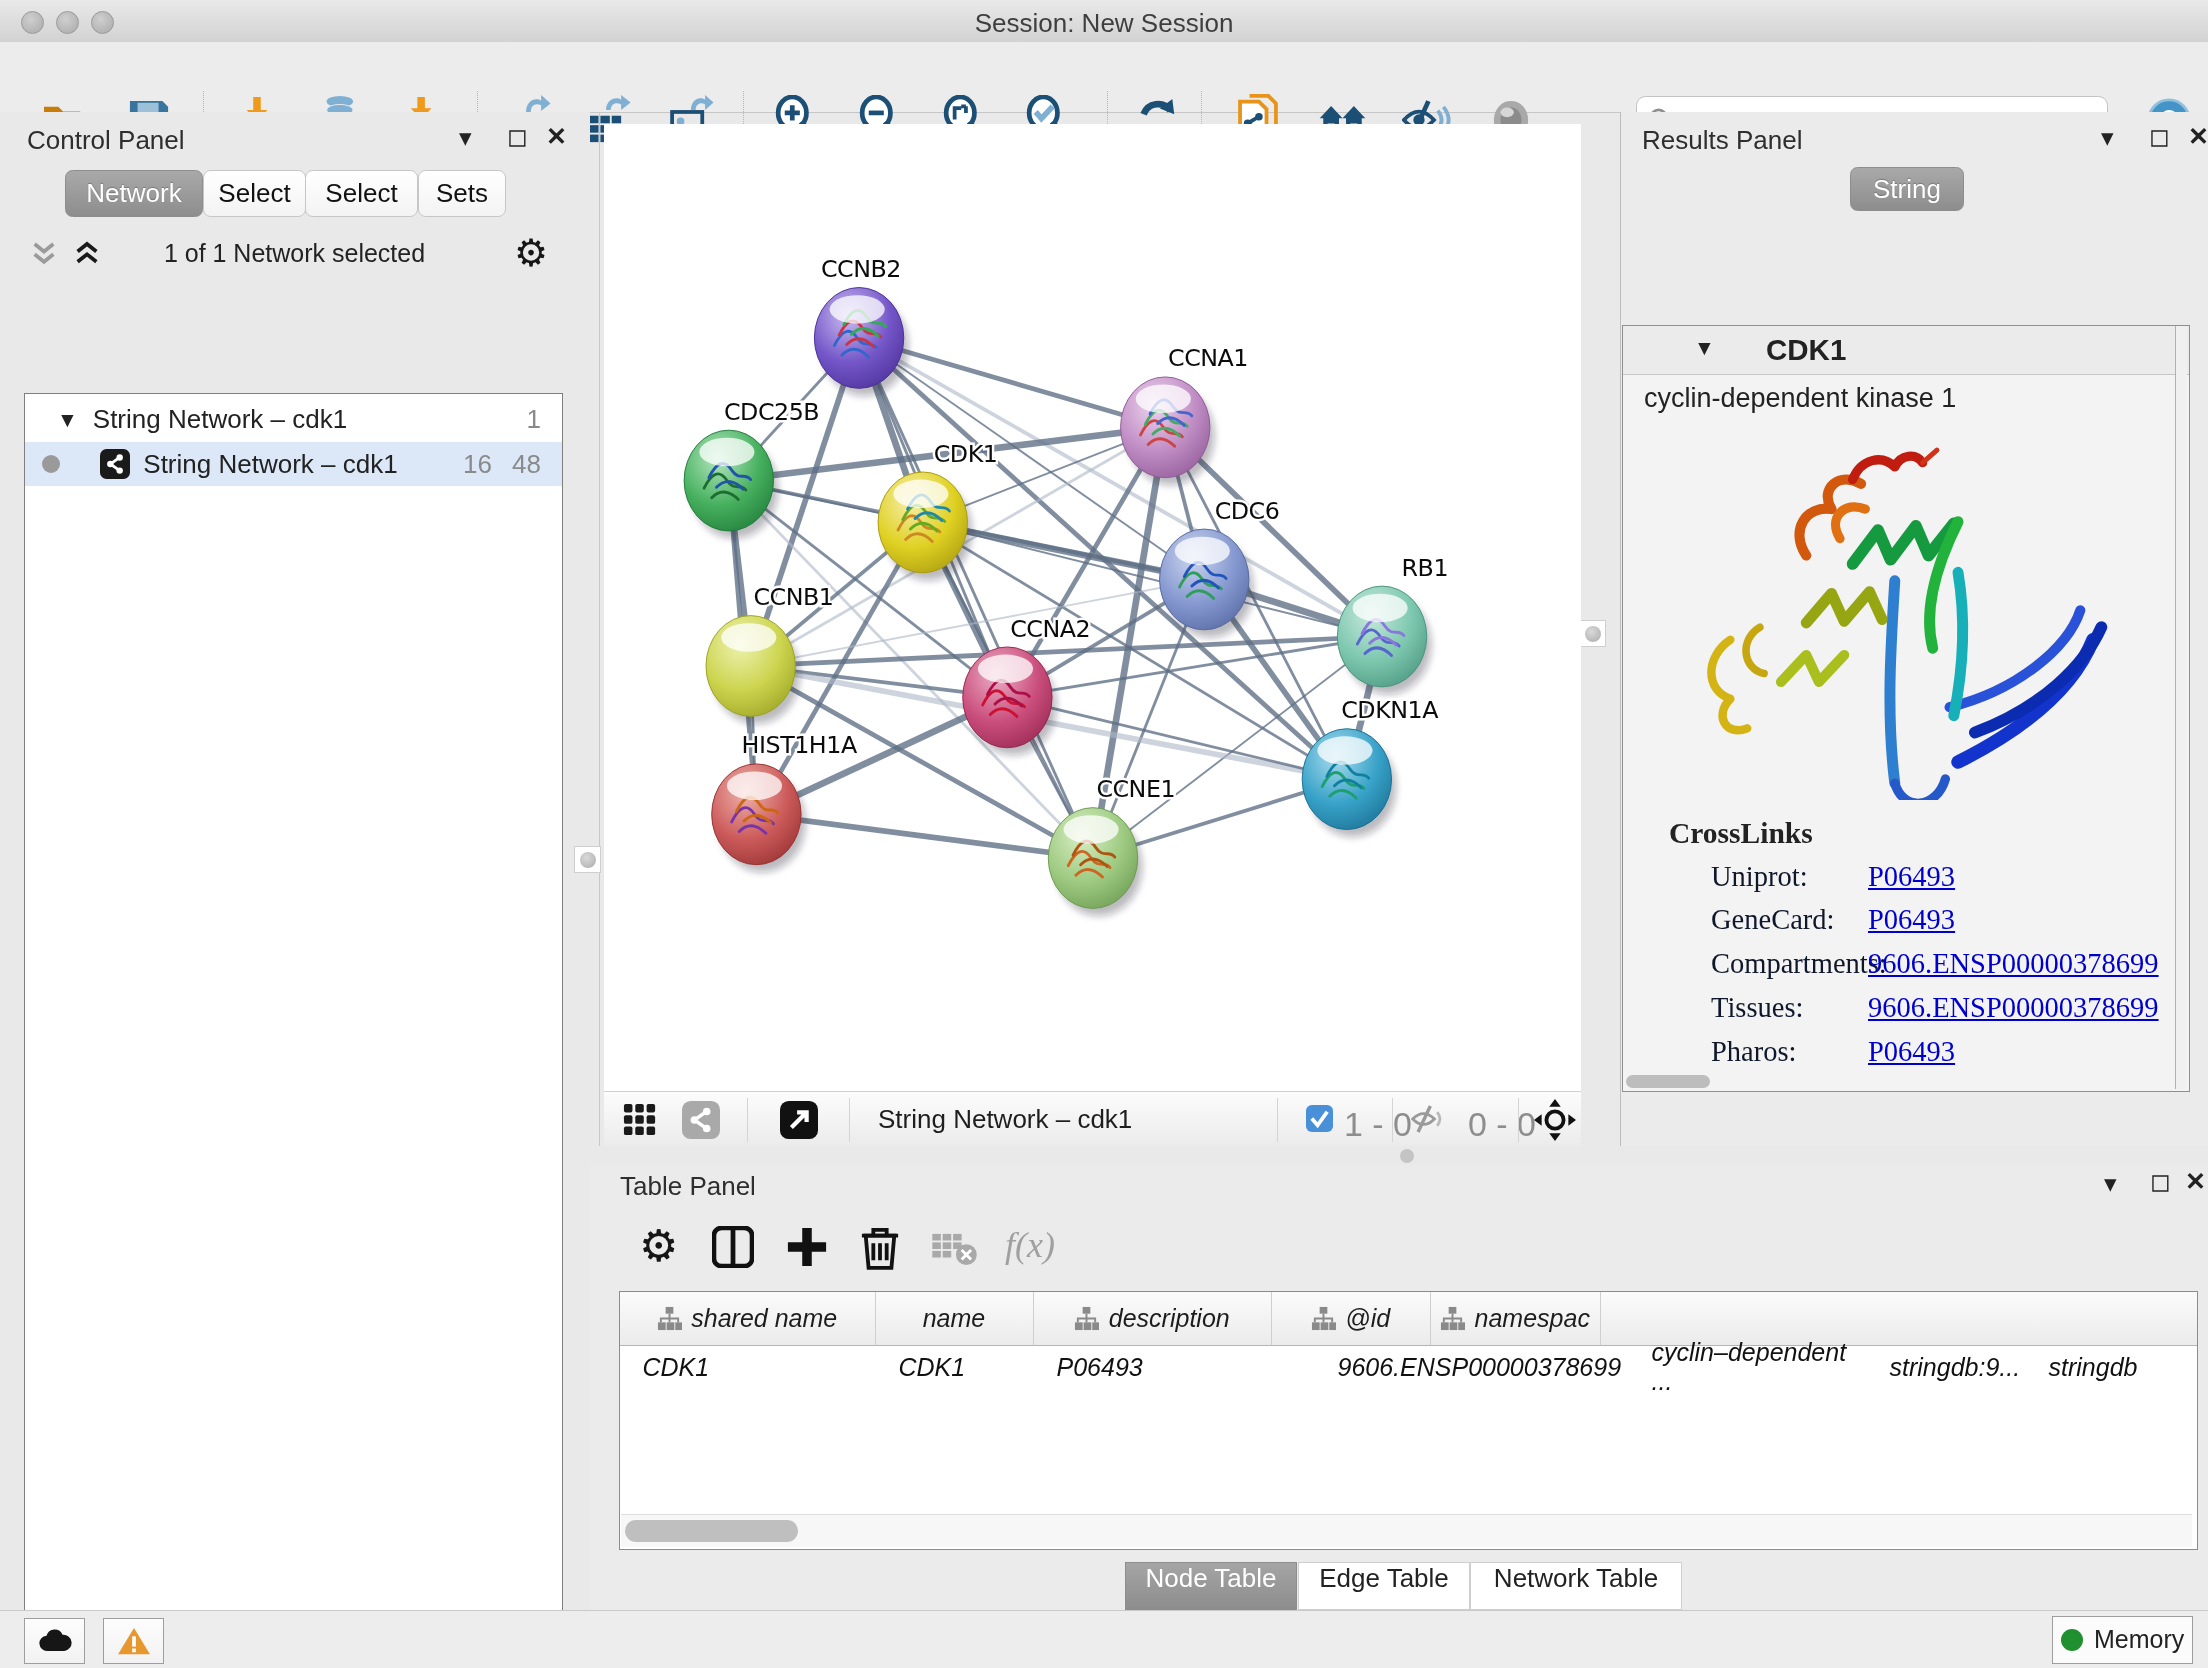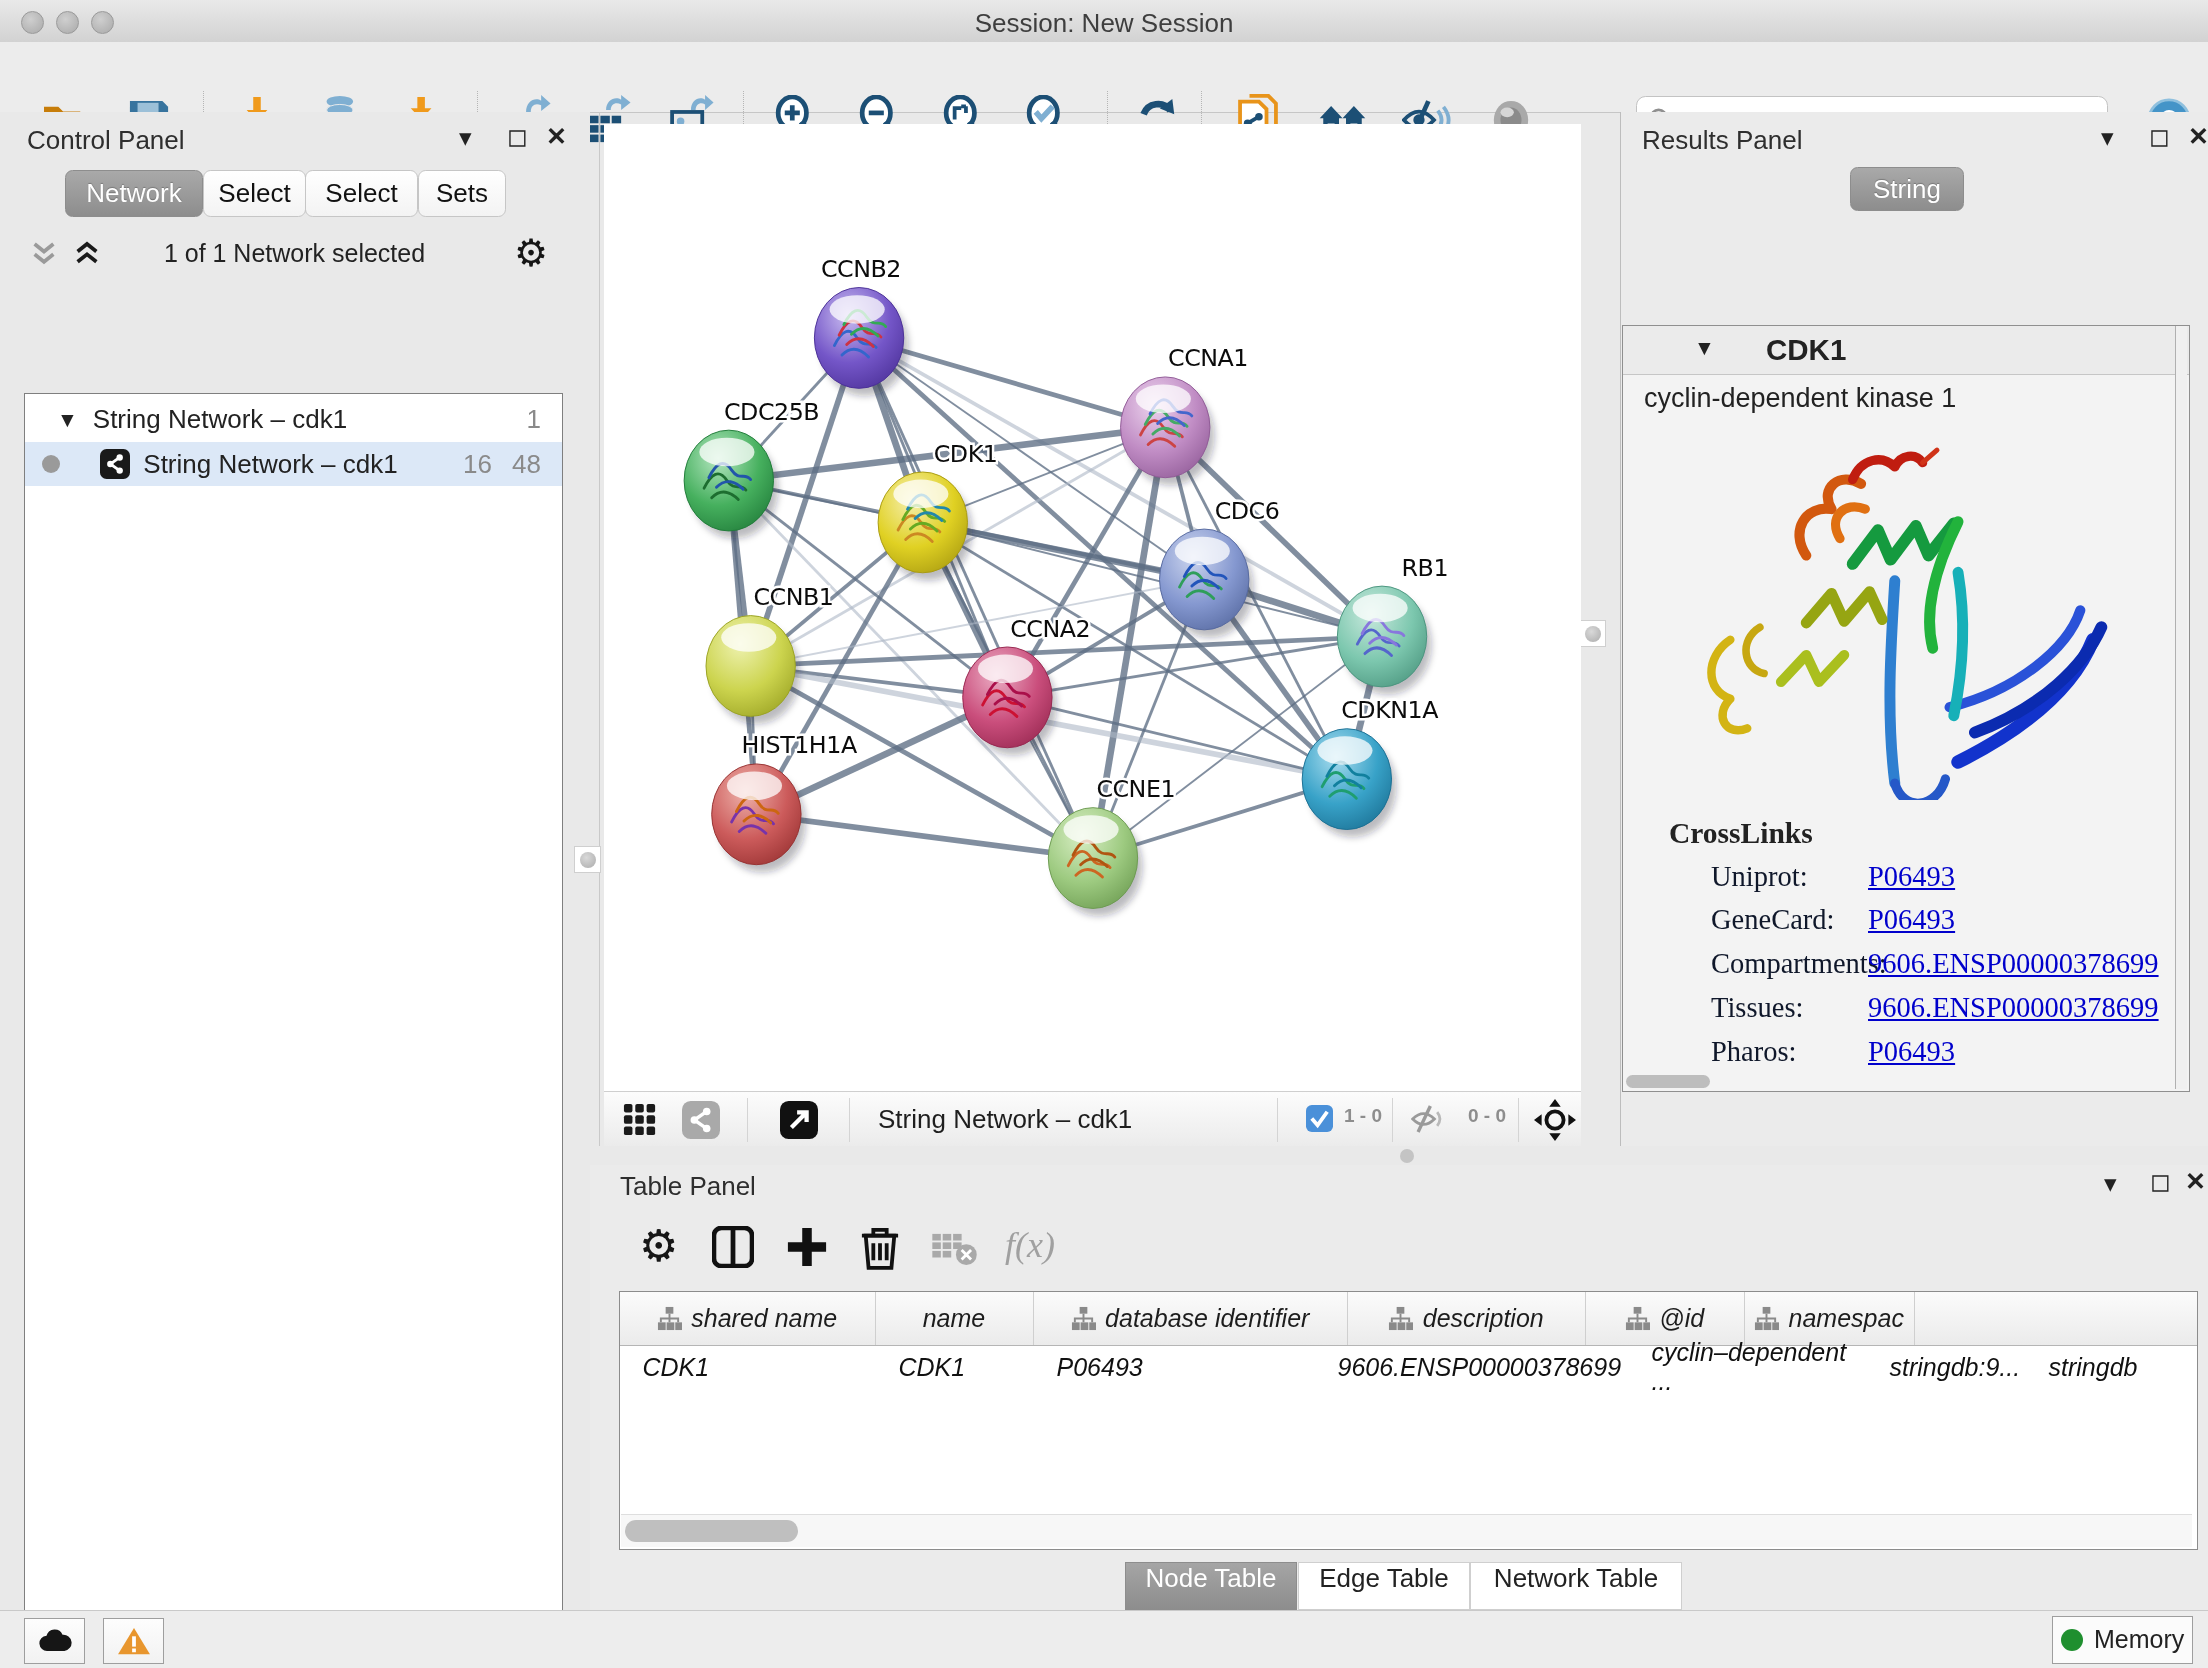--- a/index.html
+++ b/index.html
@@ -22,21 +22,21 @@
   .tab{position:absolute;height:47px;background:linear-gradient(#ffffff,#f3f3f3);border:1px solid #c6c6c6;border-radius:7.6px;display:flex;align-items:center;justify-content:center;font-size:26px;color:#111;box-sizing:border-box;}
   .tab.sel{background:linear-gradient(#a9a9a9,#8d8d8d);color:#fff;text-shadow:0 -1px 1px rgba(0,0,0,.25);border-color:#8d8d8d;z-index:2;}
   #treebox{position:absolute;left:24px;top:281px;width:539px;height:1294px;background:#fff;border:1.9px solid #7f7f7f;box-sizing:border-box;}
   .trow{position:absolute;left:0;width:100%;height:44px;display:flex;align-items:center;font-size:26px;}
   .count{color:#8a8a8a;}
   
   #netcanvas{left:604px;top:124px;width:977px;height:967px;background:#fff;}
   .nlabel{font-family:"DejaVu Sans",sans-serif;font-size:25px;letter-spacing:-0.5px;fill:#0b0b0b;stroke:#ffffff;stroke-width:5px;paint-order:stroke;}
   #nettoolbar{left:604px;top:1091px;width:977px;height:55px;background:linear-gradient(#fcfcfc,#ebebeb);border-top:1px solid #cfcfcf;}
   .ntsep{position:absolute;top:5.7px;height:44px;border-left:1px solid #d4d4d4;}
-  .graytxt{color:#8d8d8d;font-size:19px;font-weight:bold;}
+  .graytxt{color:#8d8d8d;font-size:34px;}
   .handle{position:absolute;width:25px;height:25px;background:#fff;border:1px solid #cfcfcf;display:flex;align-items:center;justify-content:center;}
   .handle i{width:16px;height:16px;border-radius:50%;background:radial-gradient(circle at 40% 35%,#d9d9d9,#ababab);display:block;}
   .vline{position:absolute;width:0;border-left:1px solid #c9c9c9;}
   
   #resultspanel{left:1620px;top:112px;width:589px;height:1034px;background:#ebebeb;border-left:1px solid #bdbdbd;}
   #rbox1{position:absolute;left:0px;top:95px;width:580px;height:112px;background:#f0f0f0;border:1px solid #c3c3c3;box-sizing:border-box;}
   .rbtn{position:absolute;top:42px;height:53px;background:linear-gradient(#ffffff,#f0f0f0);border:1px solid #c4c4c4;border-radius:9.5px;font-size:26px;display:flex;align-items:center;justify-content:center;}
   #rbox2{position:absolute;left:1px;top:213px;width:568px;height:767px;background:#f3f3f3;border:1.9px solid #8f8f8f;box-sizing:border-box;}
   #rsechdr{position:absolute;left:0;top:0;width:100%;height:48px;background:#ebebeb;border-bottom:1px solid #c6c6c6;}
   .serif{font-family:"Liberation Serif",serif;}
@@ -670,32 +670,20 @@
                 <rect x="10" y="17" width="8" height="8"></rect>
                 <rect x="19" y="17" width="7" height="8"></rect>
               </g>
               <path d="M13 8 v5 M4 17 v-4 h18 v4 M13 13 v4" stroke="#8a8a8a" stroke-width="2" fill="none"></path>
             </svg>
             <span>shared name</span>
           </div>
           <div class="thcell" style="width:158px">
             <span>name</span>
           </div>
-          <div class="thcell" style="width:314px">
-            <svg width="25" height="25" viewBox="0 0 26 26">
-              <g fill="#8a8a8a">
-                <rect x="9" y="1" width="8" height="7"></rect>
-                <rect x="1" y="17" width="8" height="8"></rect>
-                <rect x="10" y="17" width="8" height="8"></rect>
-                <rect x="19" y="17" width="7" height="8"></rect>
-              </g>
-              <path d="M13 8 v5 M4 17 v-4 h18 v4 M13 13 v4" stroke="#8a8a8a" stroke-width="2" fill="none"></path>
-            </svg>
-            <span>database identifier</span>
-          </div>
           <div class="thcell" style="width:238px">
             <svg width="25" height="25" viewBox="0 0 26 26">
               <g fill="#8a8a8a">
                 <rect x="9" y="1" width="8" height="7"></rect>
                 <rect x="1" y="17" width="8" height="8"></rect>
                 <rect x="10" y="17" width="8" height="8"></rect>
                 <rect x="19" y="17" width="7" height="8"></rect>
               </g>
               <path d="M13 8 v5 M4 17 v-4 h18 v4 M13 13 v4" stroke="#8a8a8a" stroke-width="2" fill="none"></path>
             </svg>

